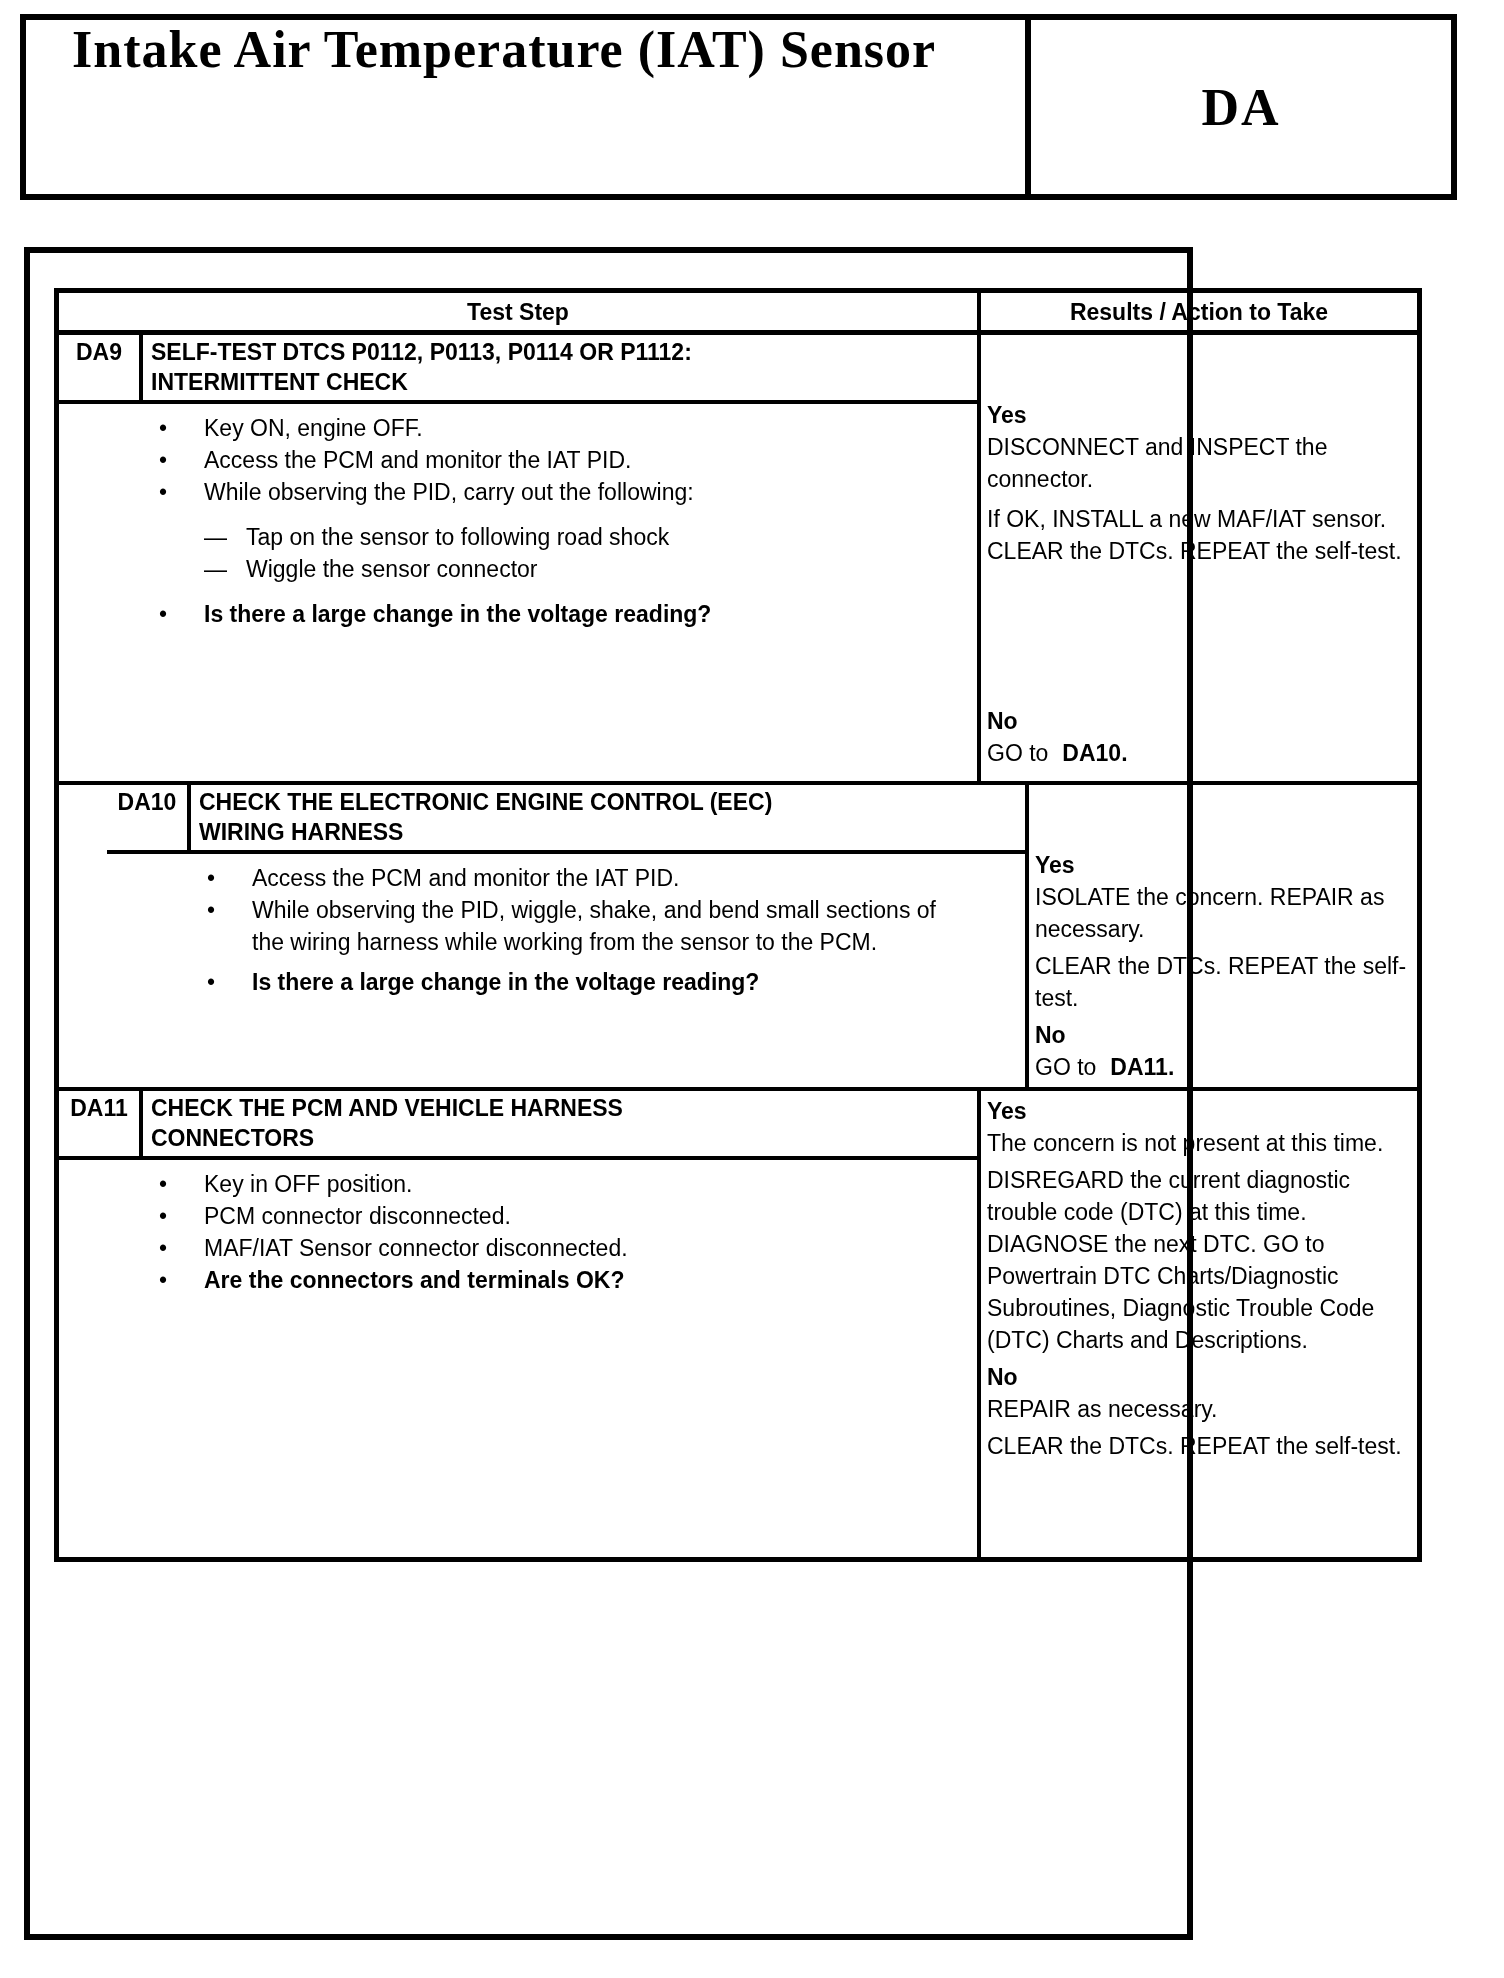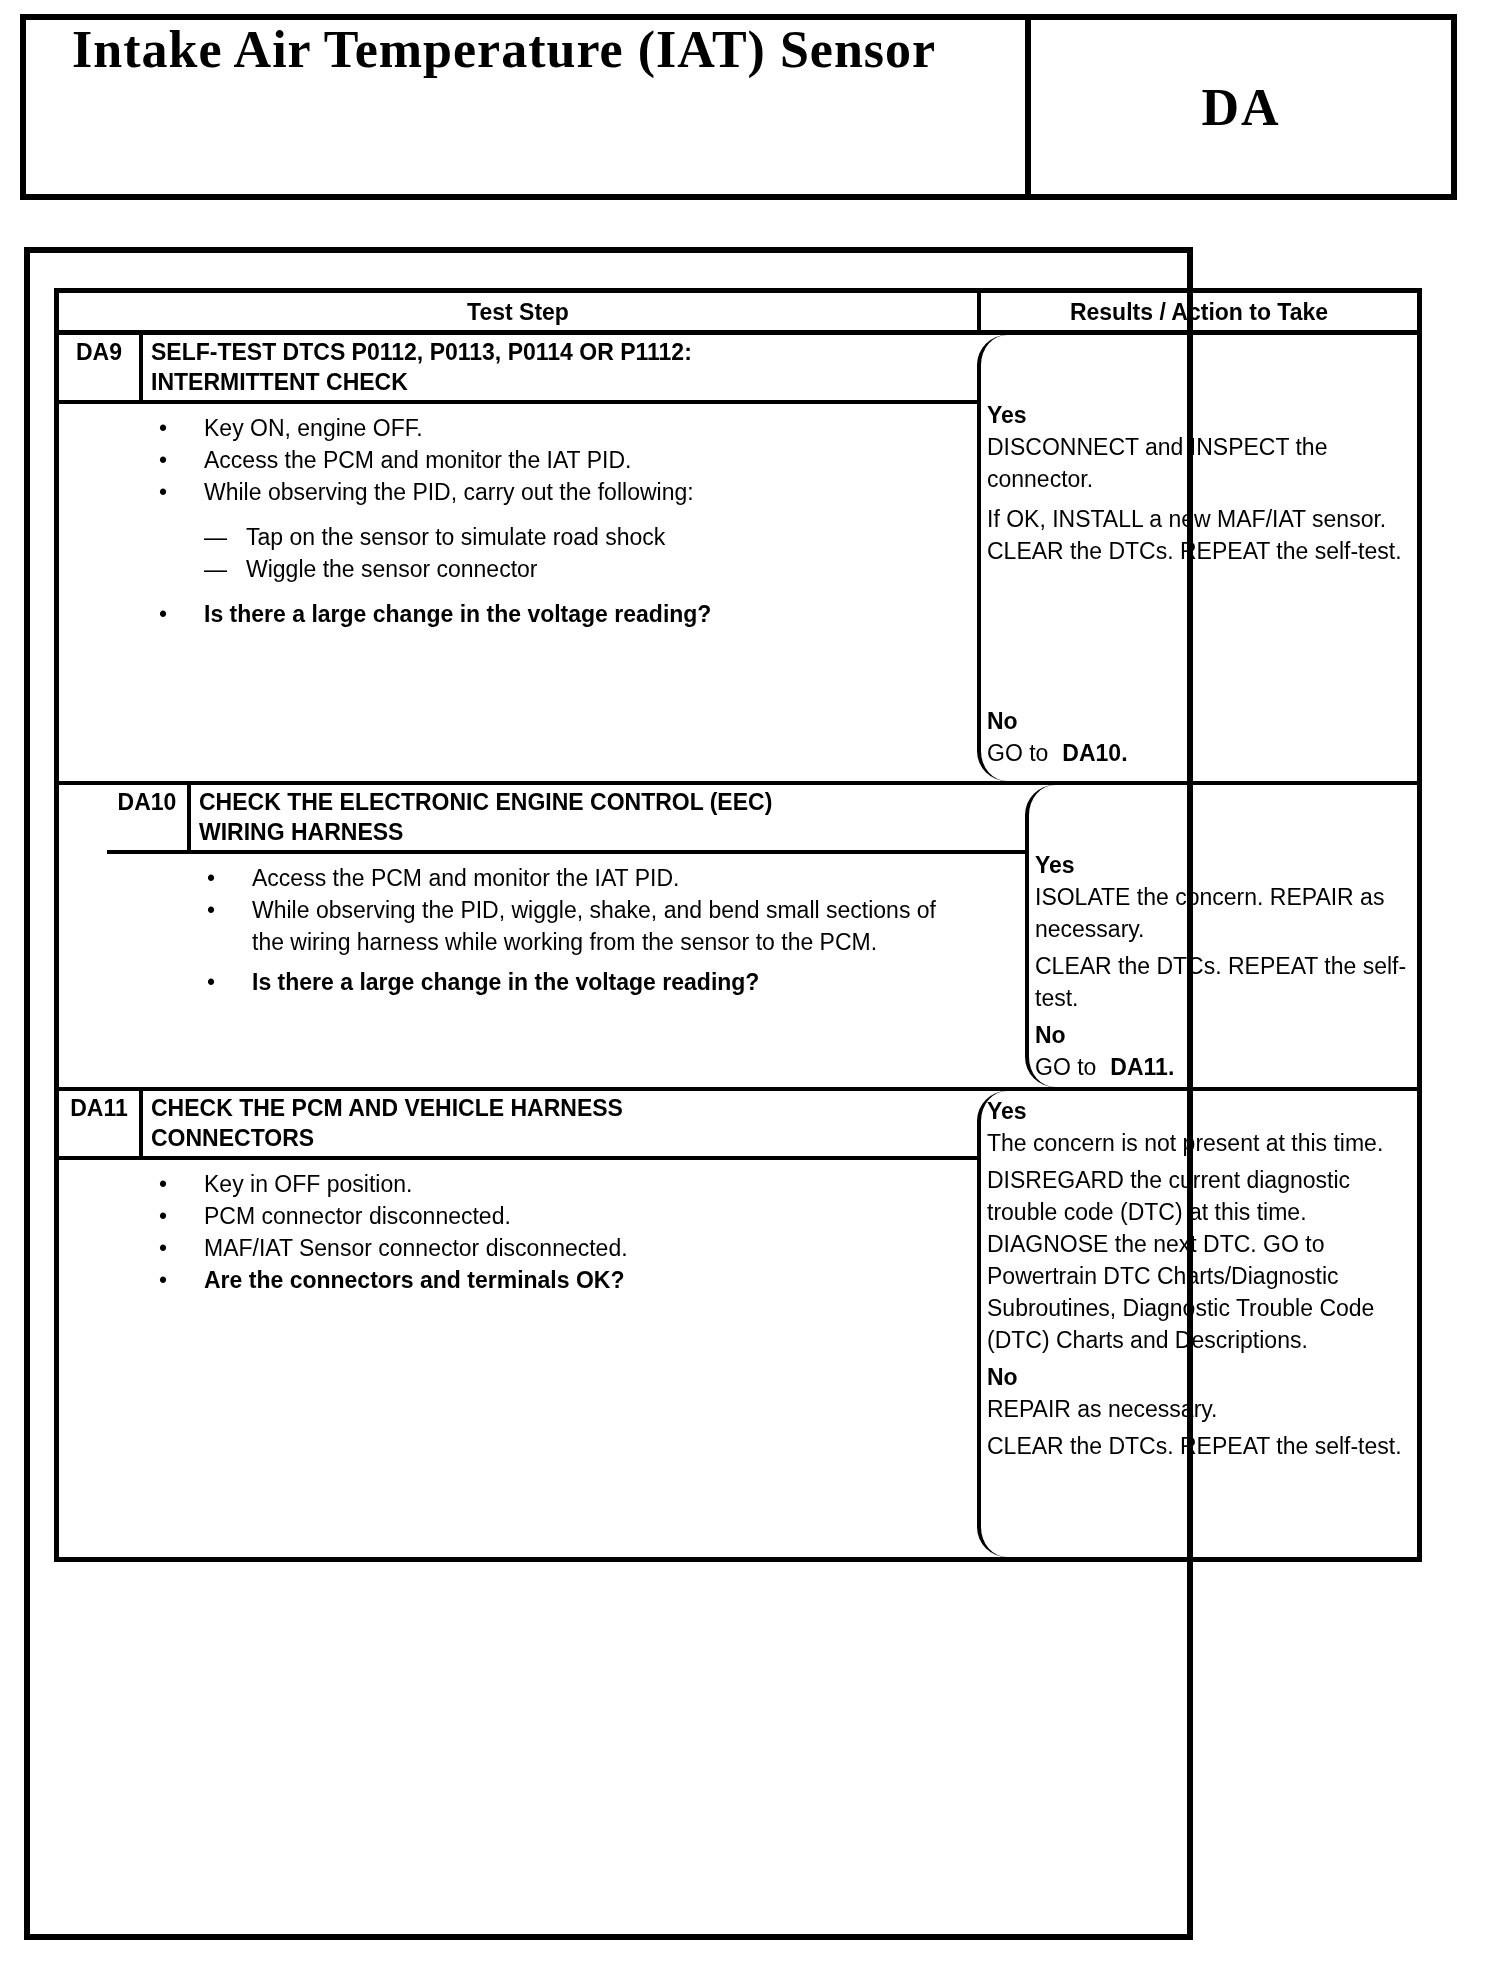--- a/index.html
+++ b/index.html
@@ -114,21 +114,20 @@
   .q .tx { font-weight: 700; }
 
   
   .res {
     flex: 1;
     border-left: 4px solid #000;
     padding: 0 8px 12px 6px;
     display: flex;
     flex-direction: column;
     box-sizing: border-box;
-    border-radius: 30px;
   }
   .res p { margin: 0; }
   .lbl { font-weight: 700; }
   .row-da9 .res  { padding-top: 64px; }
   .row-da10 .res { padding-top: 64px; padding-bottom: 4px; }
   .row-da11 .res { padding-top: 4px; }
   .gap  { margin-top: 8px !important; }
   .gap-sm { margin-top: 5px !important; }
   .no-group.push { margin-top: auto; }
   .no-group { }
@@ -174,21 +173,21 @@
               <span class="mk">•</span>
               <span class="tx">Access the PCM and monitor the IAT PID.</span>
             </div>
             <div class="li">
               <span class="mk">•</span>
               <span class="tx">While observing the PID, carry out the following:</span>
             </div>
             <div class="subgroup">
               <div class="li">
                 <span class="mk">—</span>
-                <span class="tx">Tap on the sensor to simulate road shock</span>
+                <span class="tx">Tap on the sensor to following road shock</span>
               </div>
               <div class="li">
                 <span class="mk">—</span>
                 <span class="tx">Wiggle the sensor connector</span>
               </div>
             </div>
             <div class="li q">
               <span class="mk">•</span>
               <span class="tx">Is there a large change in the voltage reading?</span>
             </div>

